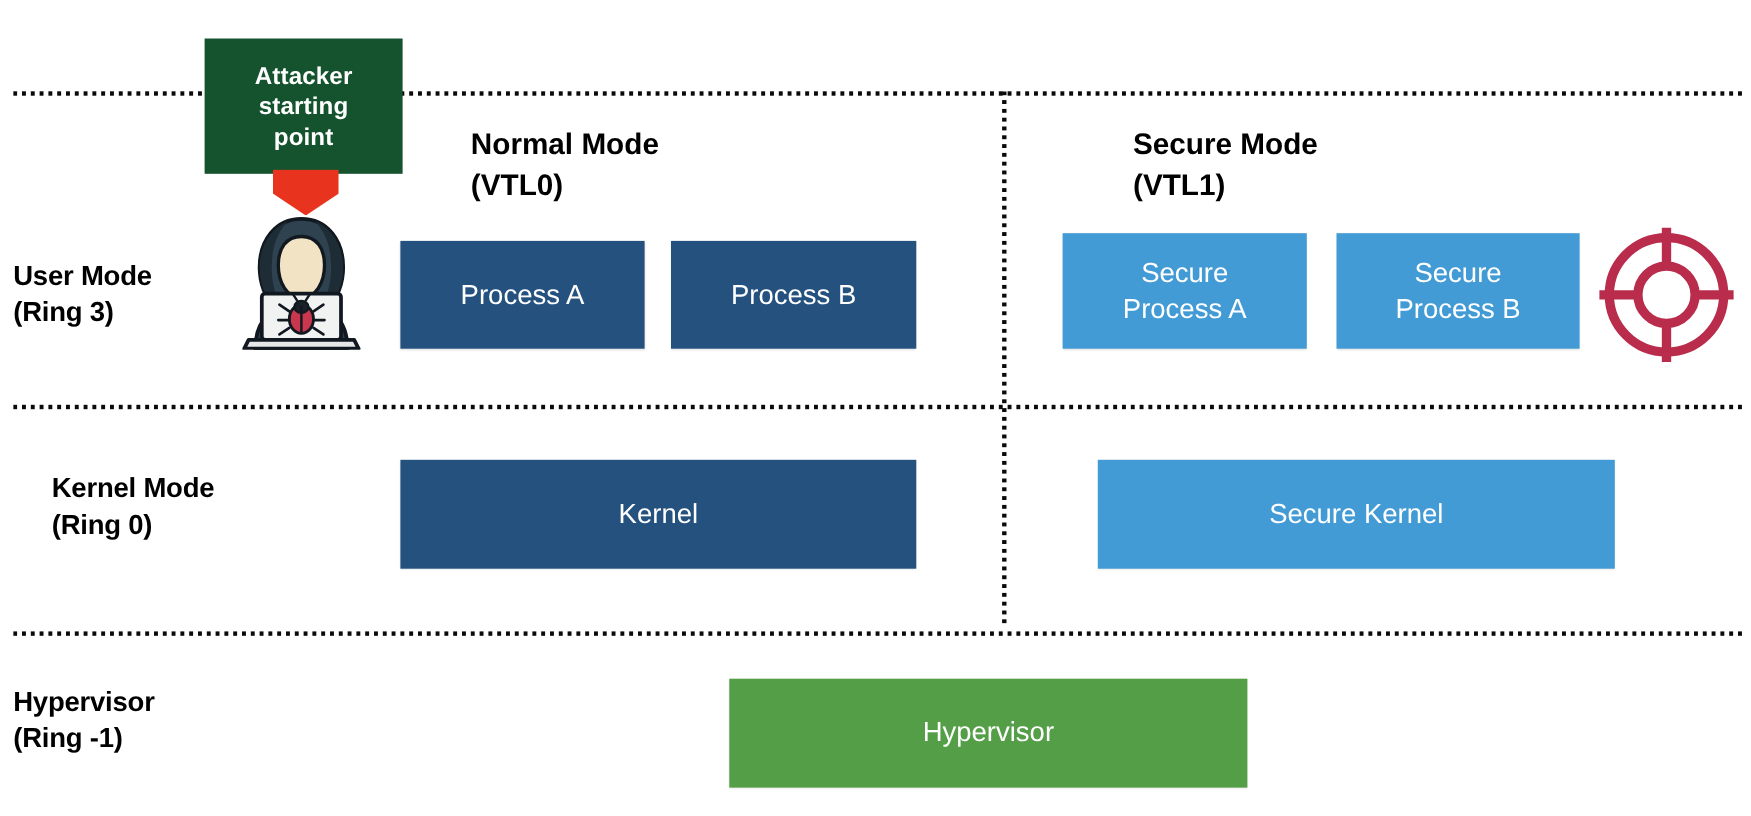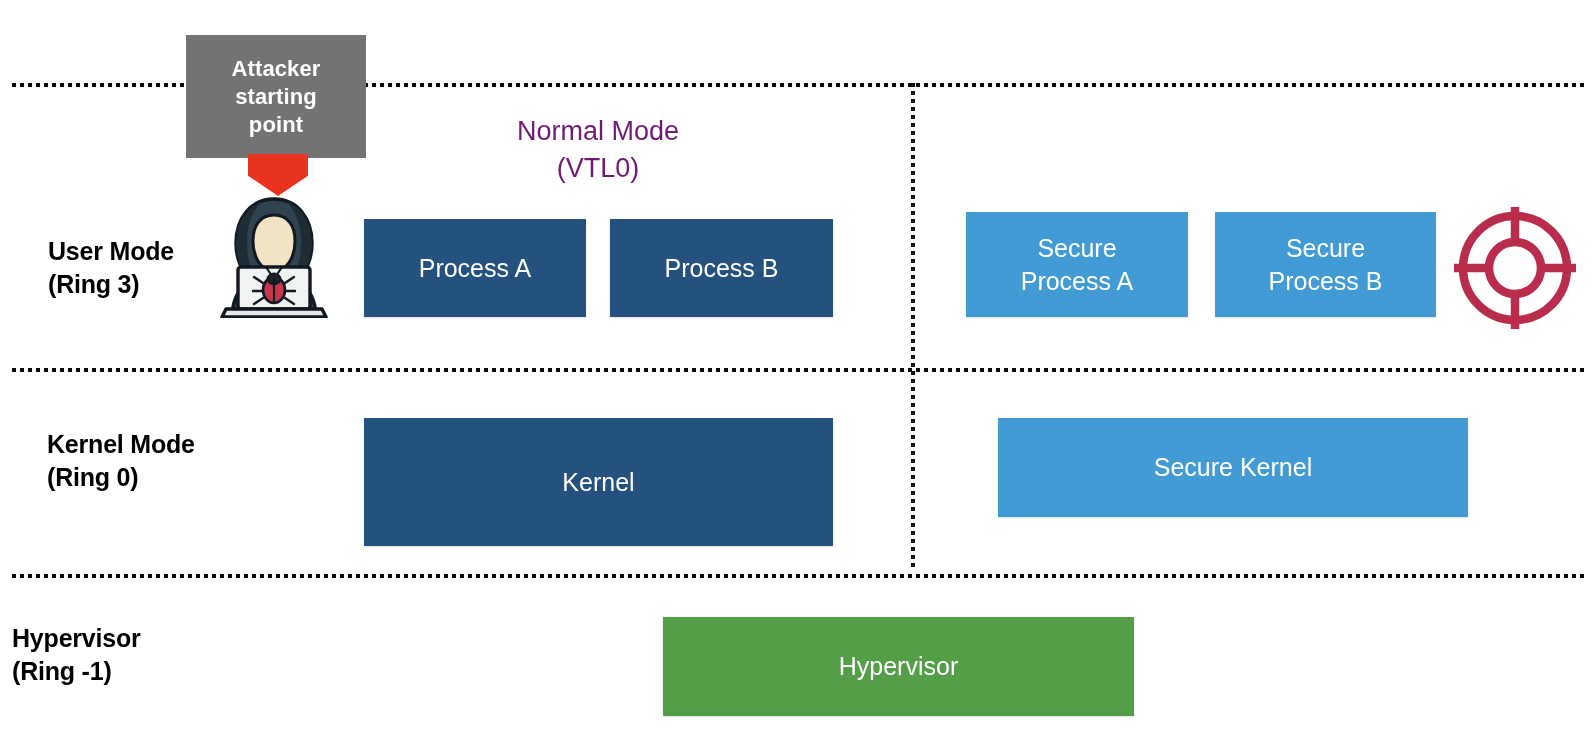--- a/index.html
+++ b/index.html
@@ -45,25 +45,25 @@
     font-size: 25px;
     line-height: 33px;
     color: #000000;
     letter-spacing: -0.2px;
     white-space: pre-line;
   }
 
   
   .colheader {
     position: absolute;
-    text-align: center;
-    font-weight: normal;
+    text-align: left;
+    font-weight: bold;
     font-size: 27px;
     line-height: 37px;
-    color: #701a75;
+    color: #000000;
     white-space: pre-line;
   }
 
   
   .box {
     position: absolute;
     display: flex;
     align-items: center;
     justify-content: center;
     text-align: center;
@@ -113,30 +113,32 @@
 
 <div id="stage">
 
   <div class="hrule" style="top:83px;"></div>
   <div class="hrule" style="top:368px;"></div>
   <div class="hrule" style="top:574px;"></div>
   <div class="vrule" style="left:911px; top:83px; height:484px;"></div>
 
   <div class="colheader" style="left:428px; top:113px; width:340px;">Normal Mode
 (VTL0)</div>
+  <div class="colheader" style="left:1030px; top:113px; width:340px;">Secure Mode
+(VTL1)</div>
 
-  <div class="rowlabel" style="left:12px; top:235px;margin-left:36px;">User Mode
+  <div class="rowlabel" style="left:12px; top:235px;">User Mode
 (Ring 3)</div>
   <div class="rowlabel" style="left:12px; top:428px;margin-left:35px;">Kernel Mode
 (Ring 0)</div>
   <div class="rowlabel" style="left:12px; top:622px;">Hypervisor
 (Ring -1)</div>
 
   <div class="callout" style="left:186px; top:35px; width:180px; height:161px;">
-    <div class="callout-body" style="background:#737373;">Attacker
+    <div class="callout-body" style="background:#14532d;">Attacker
 starting
 point</div>
     <div class="callout-tail" style="background:#E8341F;"></div>
   </div>
 
   <div class="icon-wrap" style="left:214px; top:193px; width:120px; height:125px;">
     <svg width="120" height="125" viewBox="0 0 120 125" xmlns="http://www.w3.org/2000/svg">
 
       <path d="M18 125 C18 96 36 82 60 82 C84 82 102 96 102 125 Z" fill="#2E4250" stroke="#111820" stroke-width="3.4" stroke-linejoin="round"></path>
 
@@ -180,18 +182,18 @@
         <circle cx="63" cy="63" r="52"></circle>
         <circle cx="63" cy="63" r="26"></circle>
         <line x1="63" y1="2" x2="63" y2="40"></line>
         <line x1="63" y1="86" x2="63" y2="124"></line>
         <line x1="2" y1="63" x2="40" y2="63"></line>
         <line x1="86" y1="63" x2="124" y2="63"></line>
       </g>
     </svg>
   </div>
 
-  <div class="box" style="left:364px; top:418px; width:469px; height:128px; background:#25517F;">Kernel</div>
+  <div class="box" style="left:364px; top:418px; width:469px; height:99px; background:#25517F;">Kernel</div>
   <div class="box" style="left:998px; top:418px; width:470px; height:99px; background:#439BD5;">Secure Kernel</div>
 
   <div class="box" style="left:663px; top:617px; width:471px; height:99px; background:#549E48;">Hypervisor</div>
 
 </div>
 
 </body></html>

